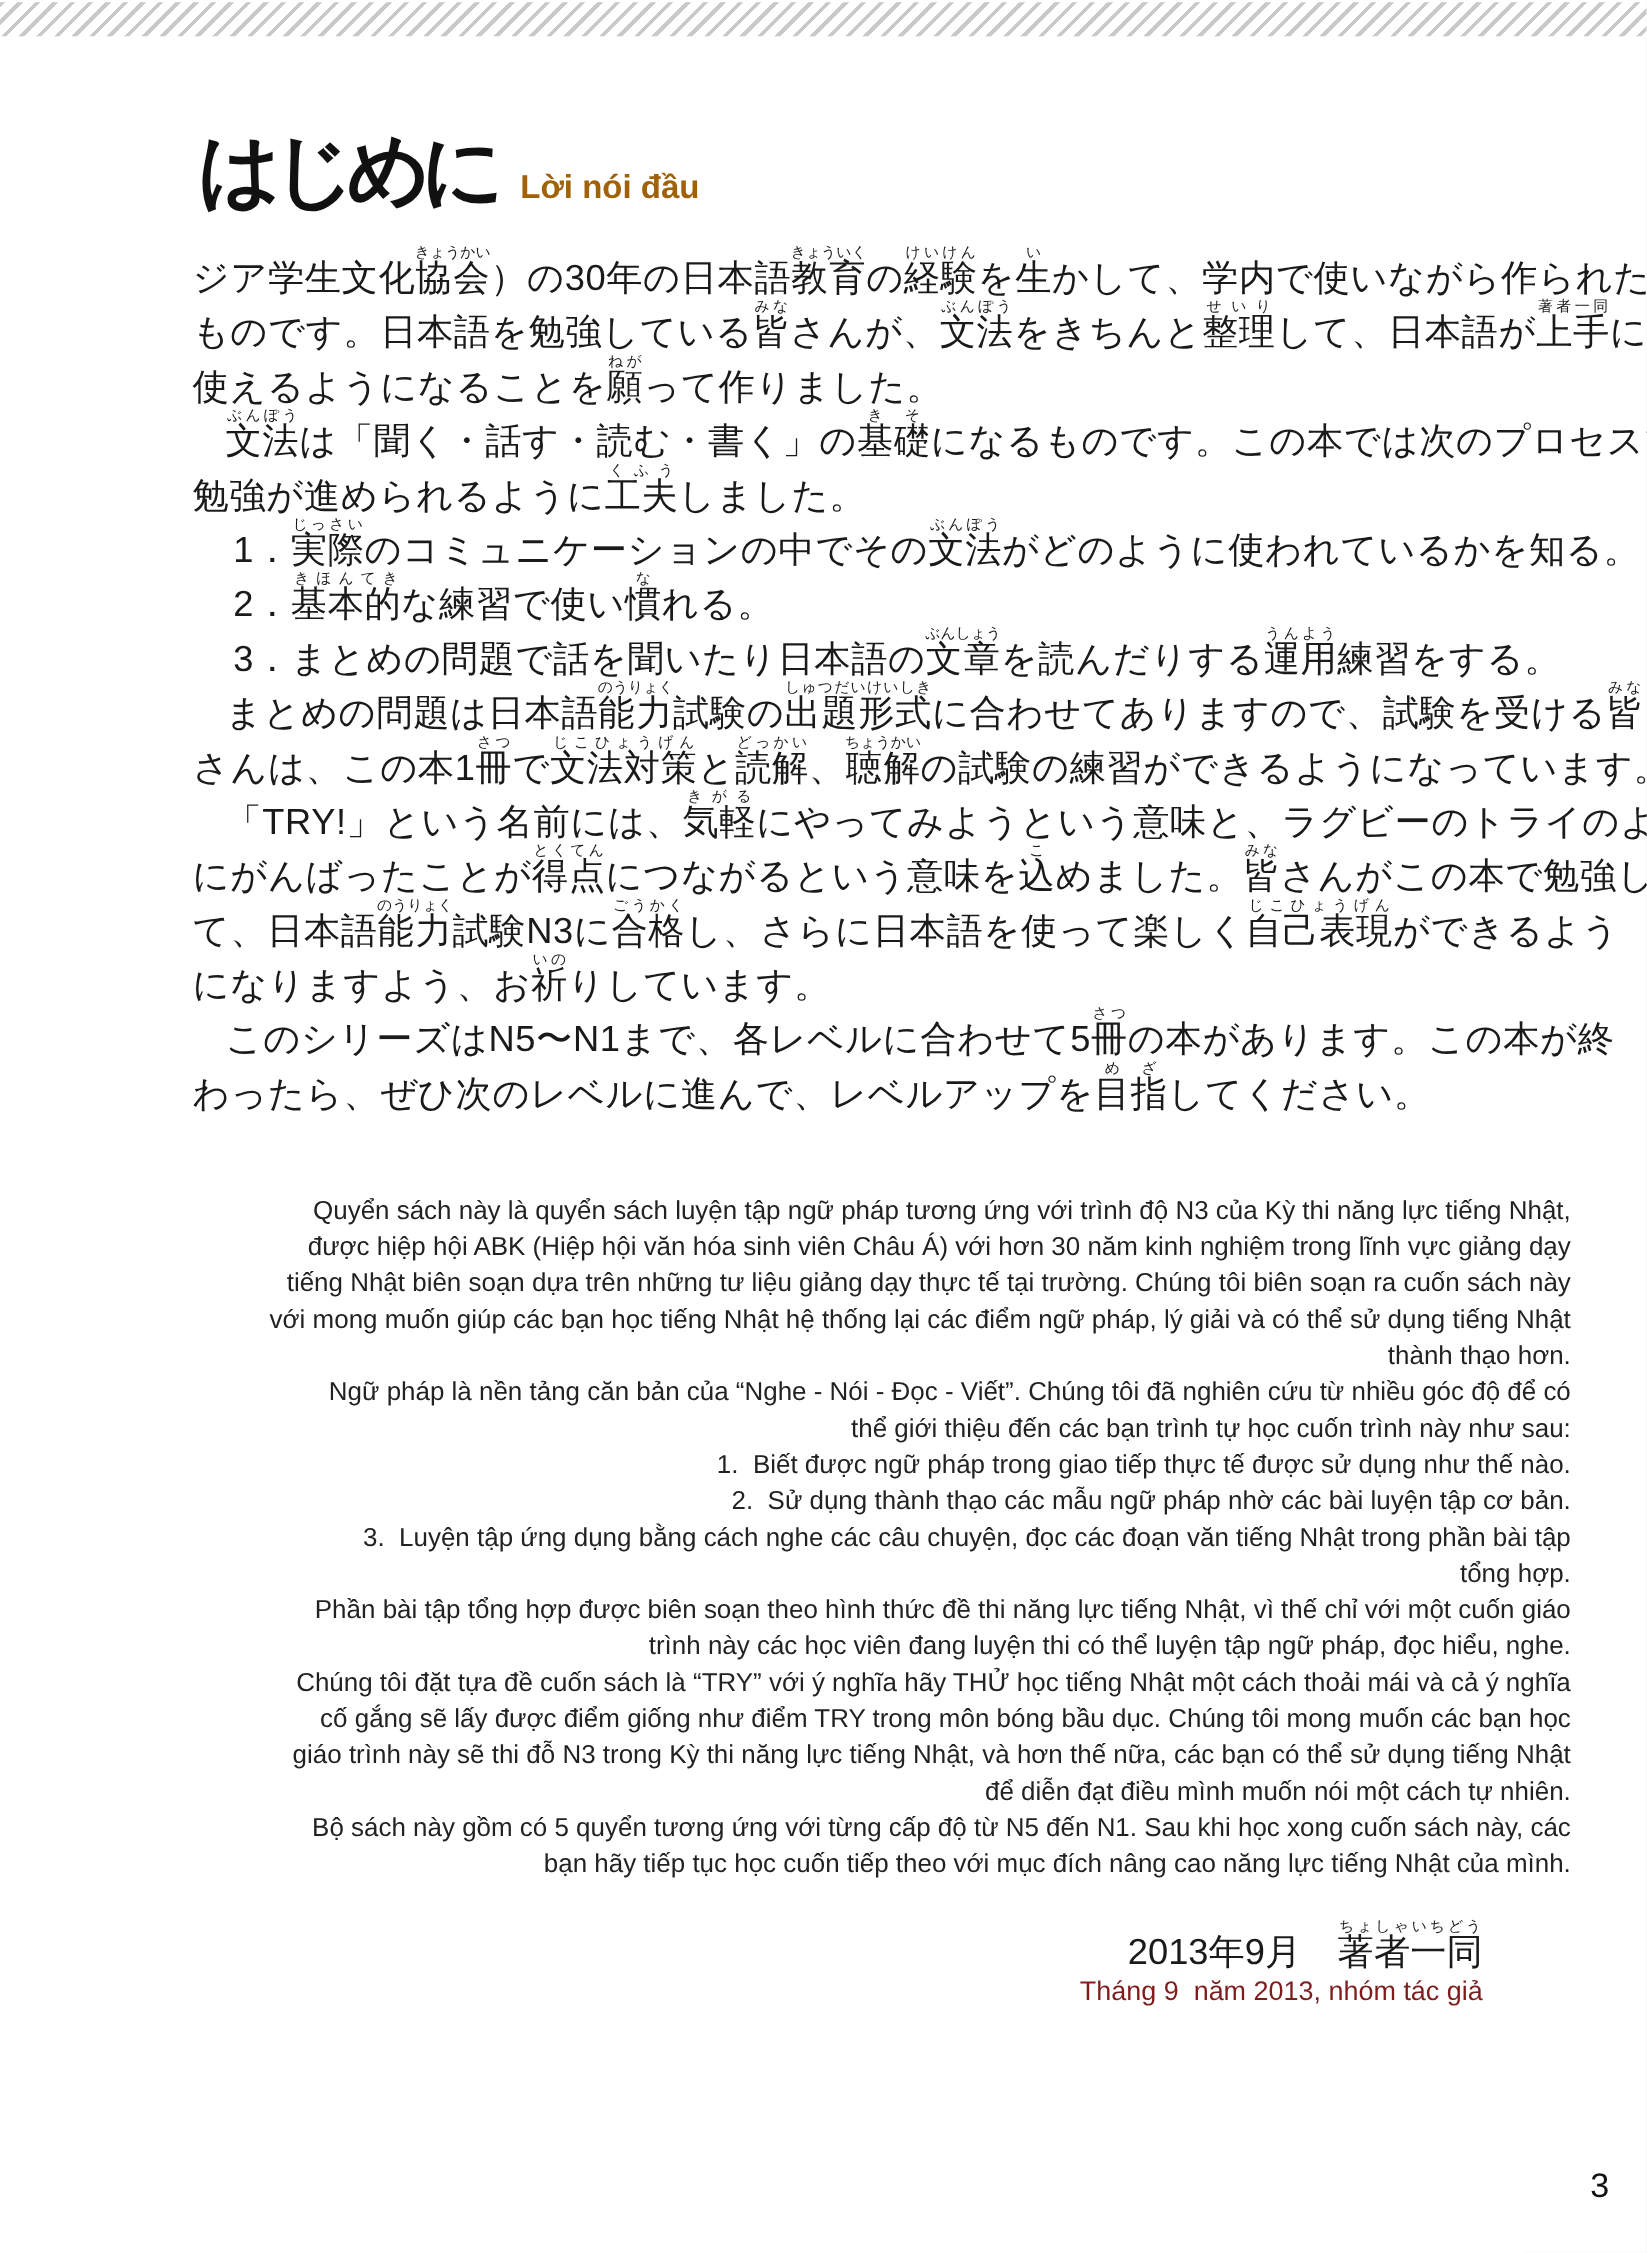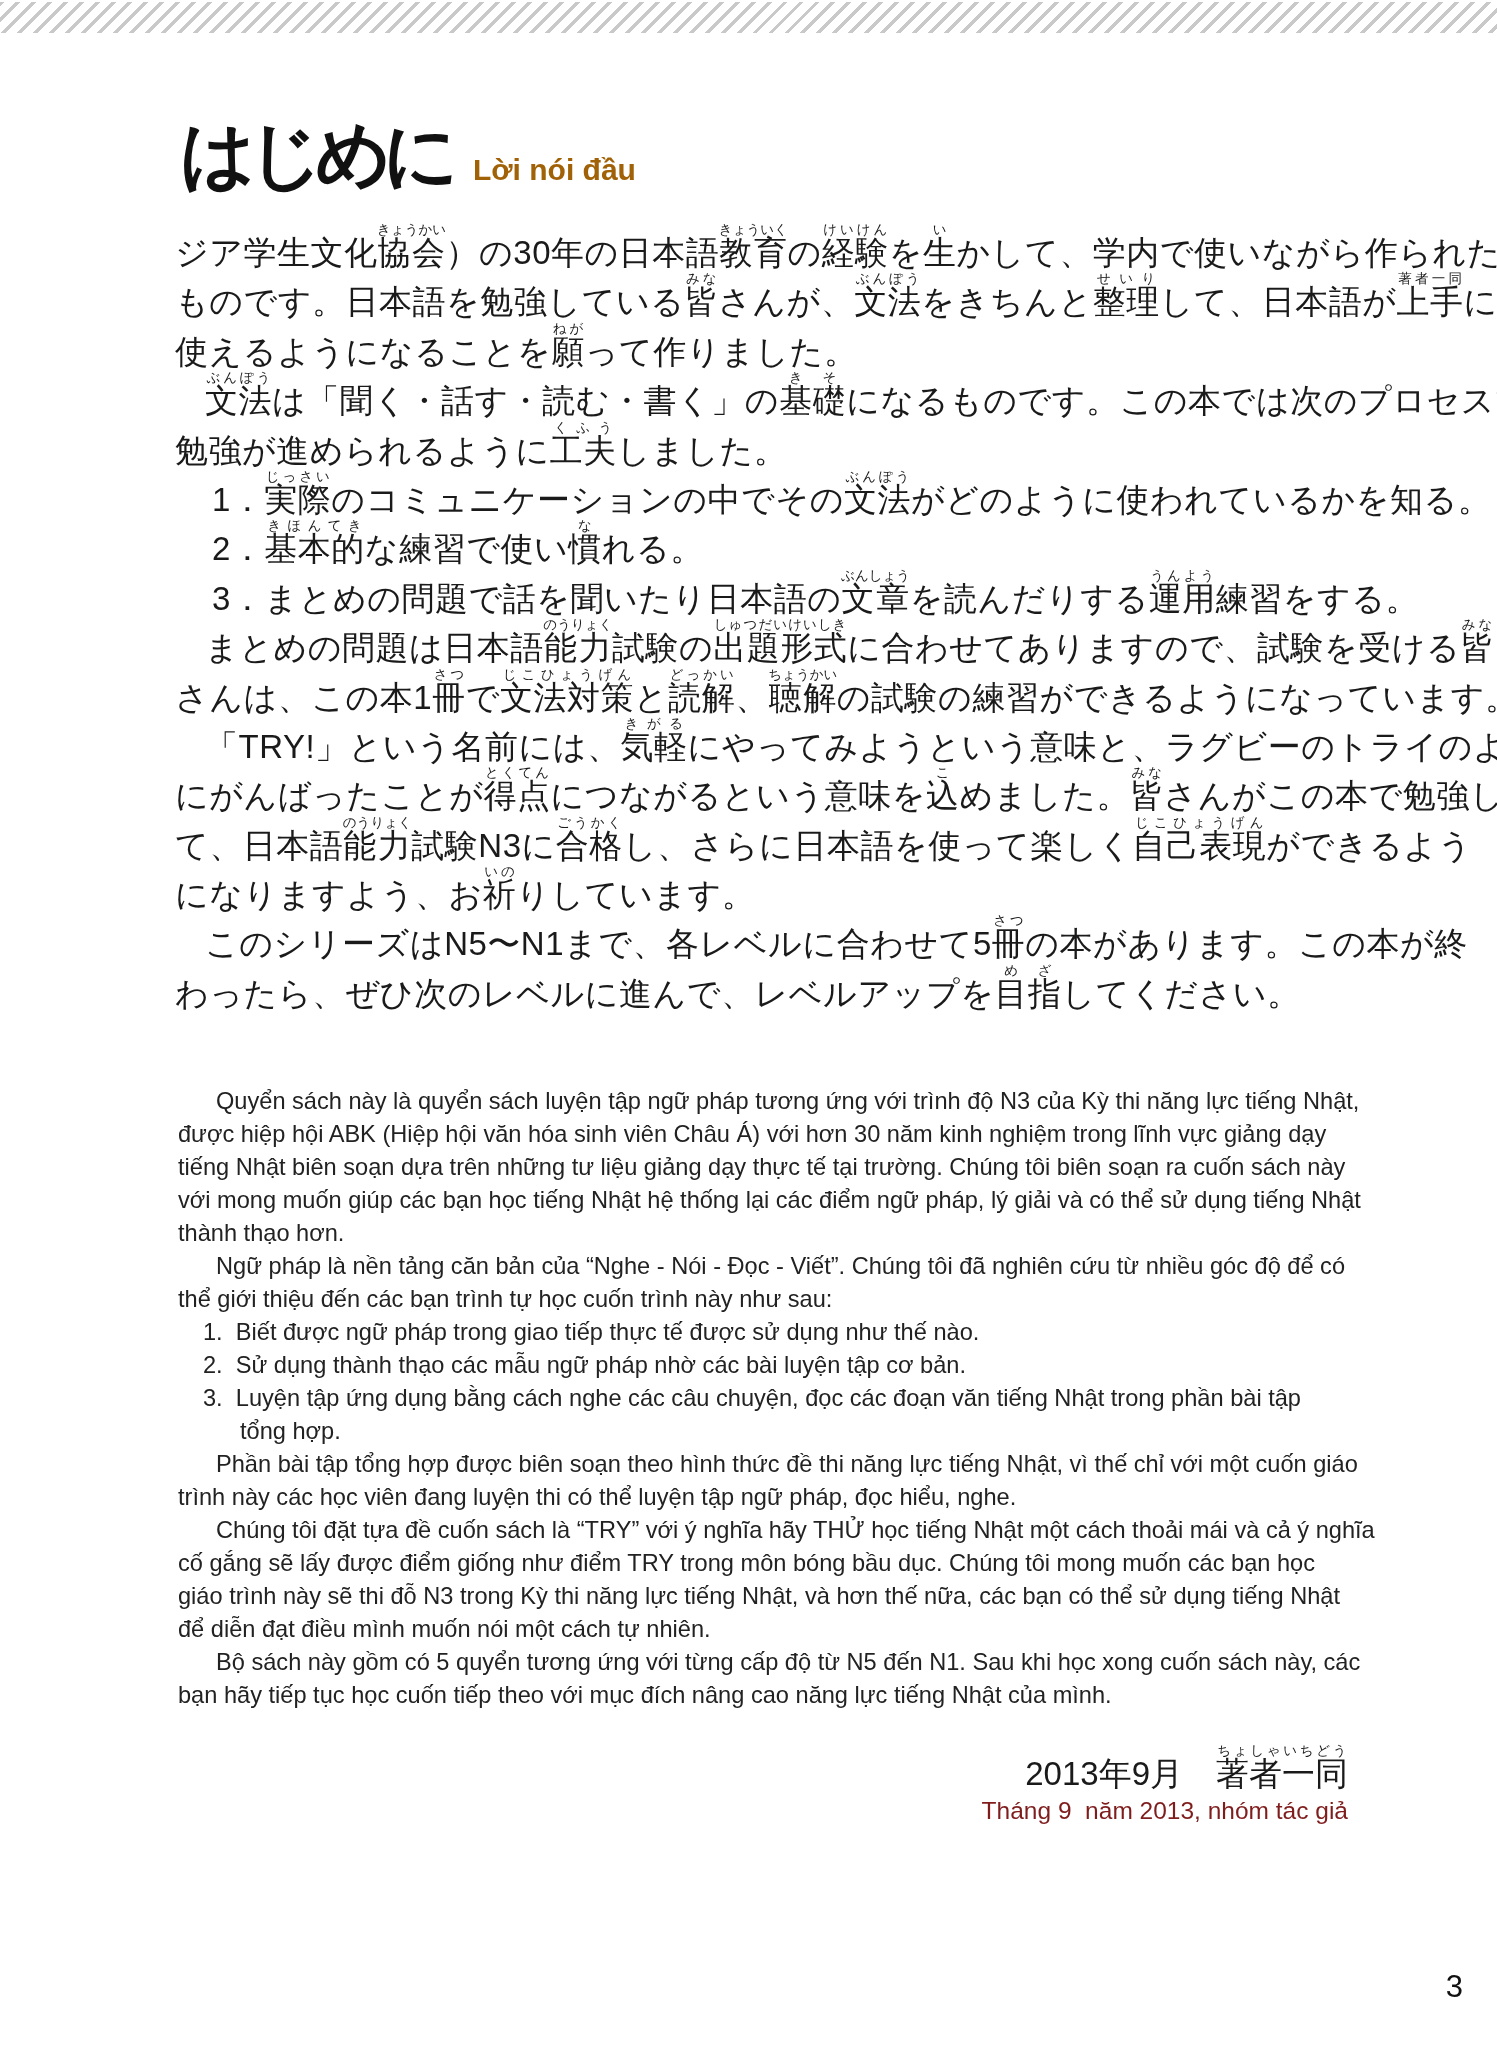--- a/index.html
+++ b/index.html
@@ -38,21 +38,21 @@
     font-size:33px; white-space:pre; letter-spacing:0.5px;
   }
   .jline.indent { text-indent:30px; }
   .jline.list   { text-indent:37px; }
   ruby { ruby-position:over; ruby-align:space-around; }
   rt { font-size:13.5px; line-height:12px; letter-spacing:0; font-weight:normal; }
   
   .vtext { position:absolute; left:178px; top:1085px; width:1250px; color:#222; }
   .vline {
     height:33px; line-height:33px;
-    font-size:23.6px; white-space:pre;
+    font-size:23.6px; white-space:pre;text-align:right;
   }
   .vline.indent { text-indent:38px; }
   .vline.vlist  { padding-left:25px; }
   .vline.vcont  { padding-left:62px; }
   
   .signature { position:absolute; top:1744px; right:149px; text-align:right; }
   .sig-ja { font-size:33px; height:49.4px; line-height:49.4px; white-space:pre; }
   .sig-vi { font-size:24.5px; line-height:36px; white-space:pre; color:#7f1d1d; }
   
   .pageno { position:absolute; top:1969px; right:34px; font-size:31px; color:#111; }

